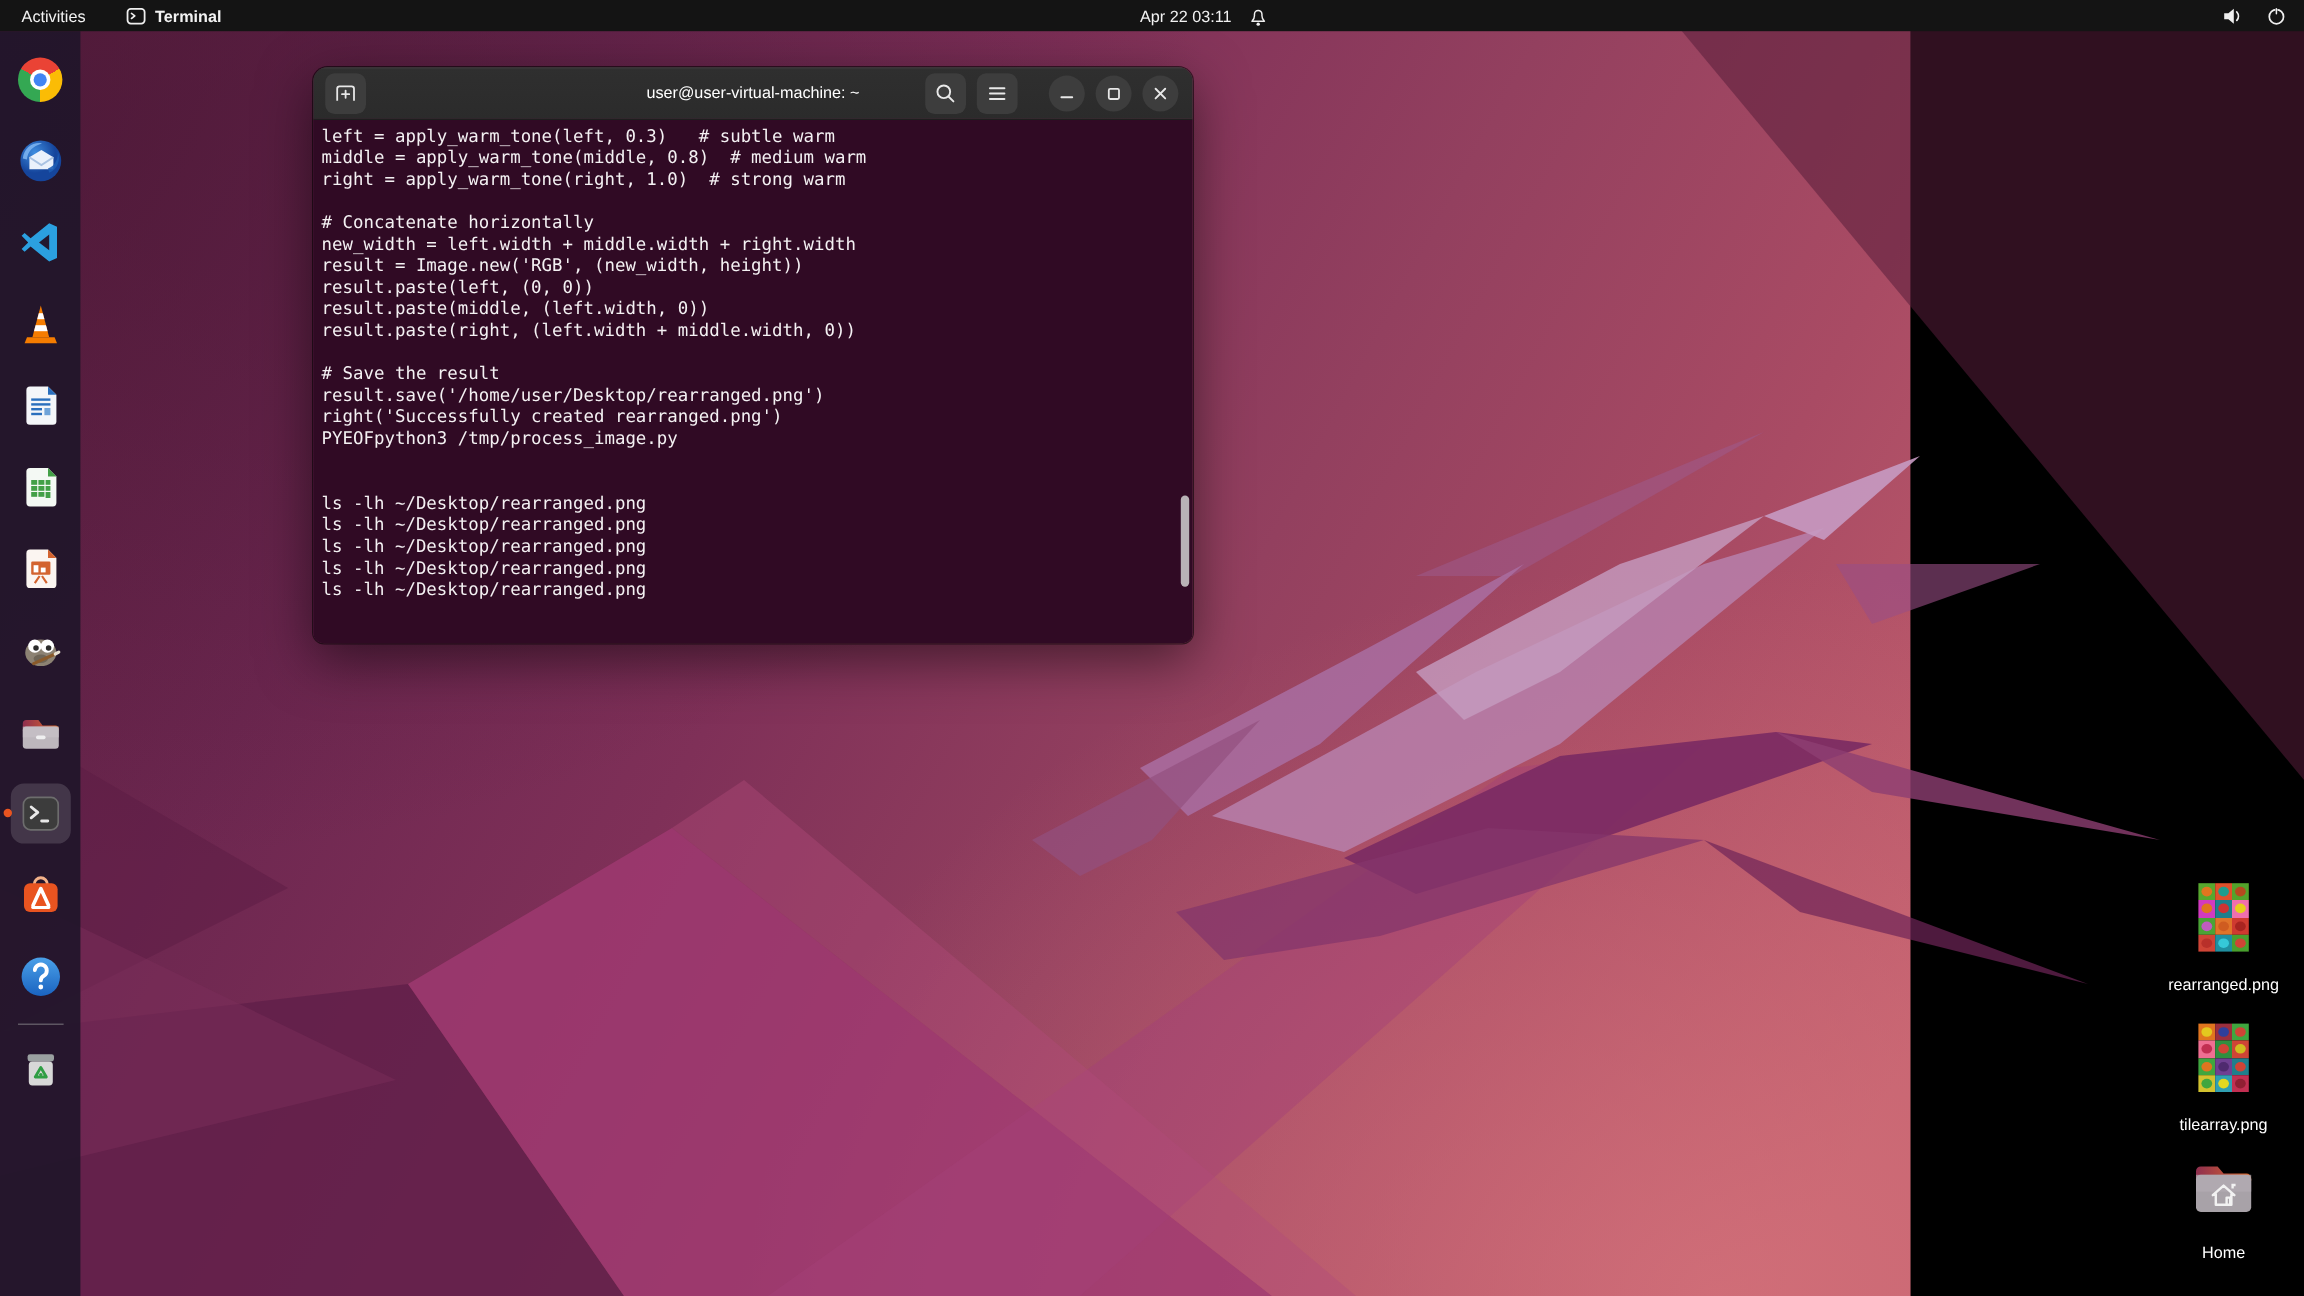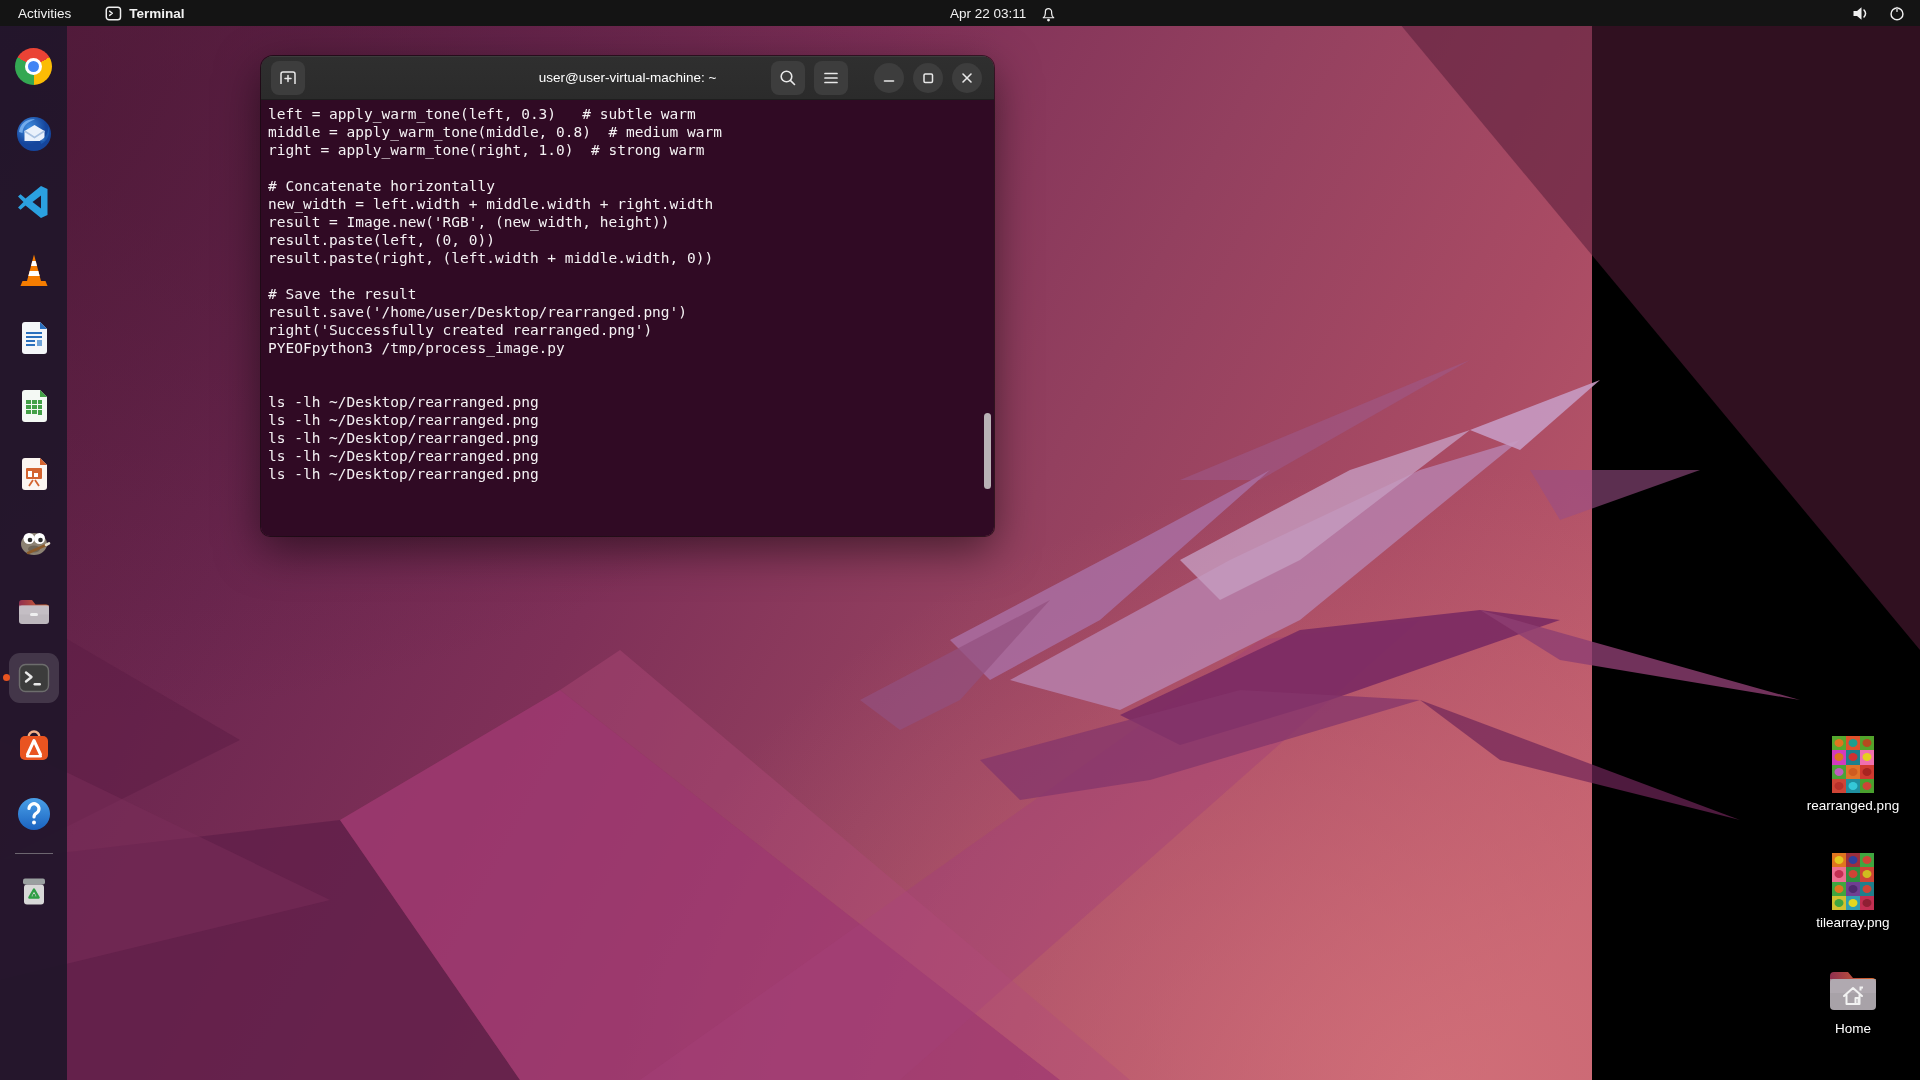--- a/index.html
+++ b/index.html
@@ -67,21 +67,21 @@
   .term-body {
     position:relative; height:436px; background:#300a24; padding:5px 0 0 7px;
     font-family:"DejaVu Sans Mono","Liberation Mono",monospace; font-size:14.5px;
     color:#f4f1f3; cursor:text;
   }
   .term-line { height:18px; line-height:18px; white-space:pre; }
   .term-scrollbar { position:absolute; right:3px; top:357px; width:7px; height:76px; border-radius:4px; background:#b9b2b6; }
 
   
   .desk-icon { position:absolute; left:1790px; width:126px; display:flex; flex-direction:column; align-items:center; z-index:10; cursor:default; }
-  .desk-label { margin-top:5px; font-size:13.5px; color:#ffffff; text-shadow:0 1px 3px rgba(0,0,0,.85); }
+  .desk-label { margin-top:20px; font-size:13.5px; color:#ffffff; text-shadow:0 1px 3px rgba(0,0,0,.85); }
   .thumb { width:42px; height:57px; display:grid; grid-template-columns:repeat(3,1fr); grid-template-rows:repeat(4,1fr);
     box-shadow:0 1px 3px rgba(0,0,0,.5); }
   .thumb .tile { position:relative; }
   .thumb .tile i { position:absolute; left:50%; top:50%; width:9px; height:8px; border-radius:50%; transform:translate(-50%,-50%); display:block; }
 </style>
 </head>
 <body>
 
 <div class="stage">
 
@@ -341,20 +341,21 @@
         <div class="term-line"></div>
 
         <div class="term-line"># Concatenate horizontally</div>
 
         <div class="term-line">new_width = left.width + middle.width + right.width</div>
 
         <div class="term-line">result = Image.new('RGB', (new_width, height))</div>
 
         <div class="term-line">result.paste(left, (0, 0))</div>
 
+        <div class="term-line">result.paste(middle, (left.width, 0))</div>
 
         <div class="term-line">result.paste(right, (left.width + middle.width, 0))</div>
 
         <div class="term-line"></div>
 
         <div class="term-line"># Save the result</div>
 
         <div class="term-line">result.save('/home/user/Desktop/rearranged.png')</div>
 
         <div class="term-line">right('Successfully created rearranged.png')</div>

